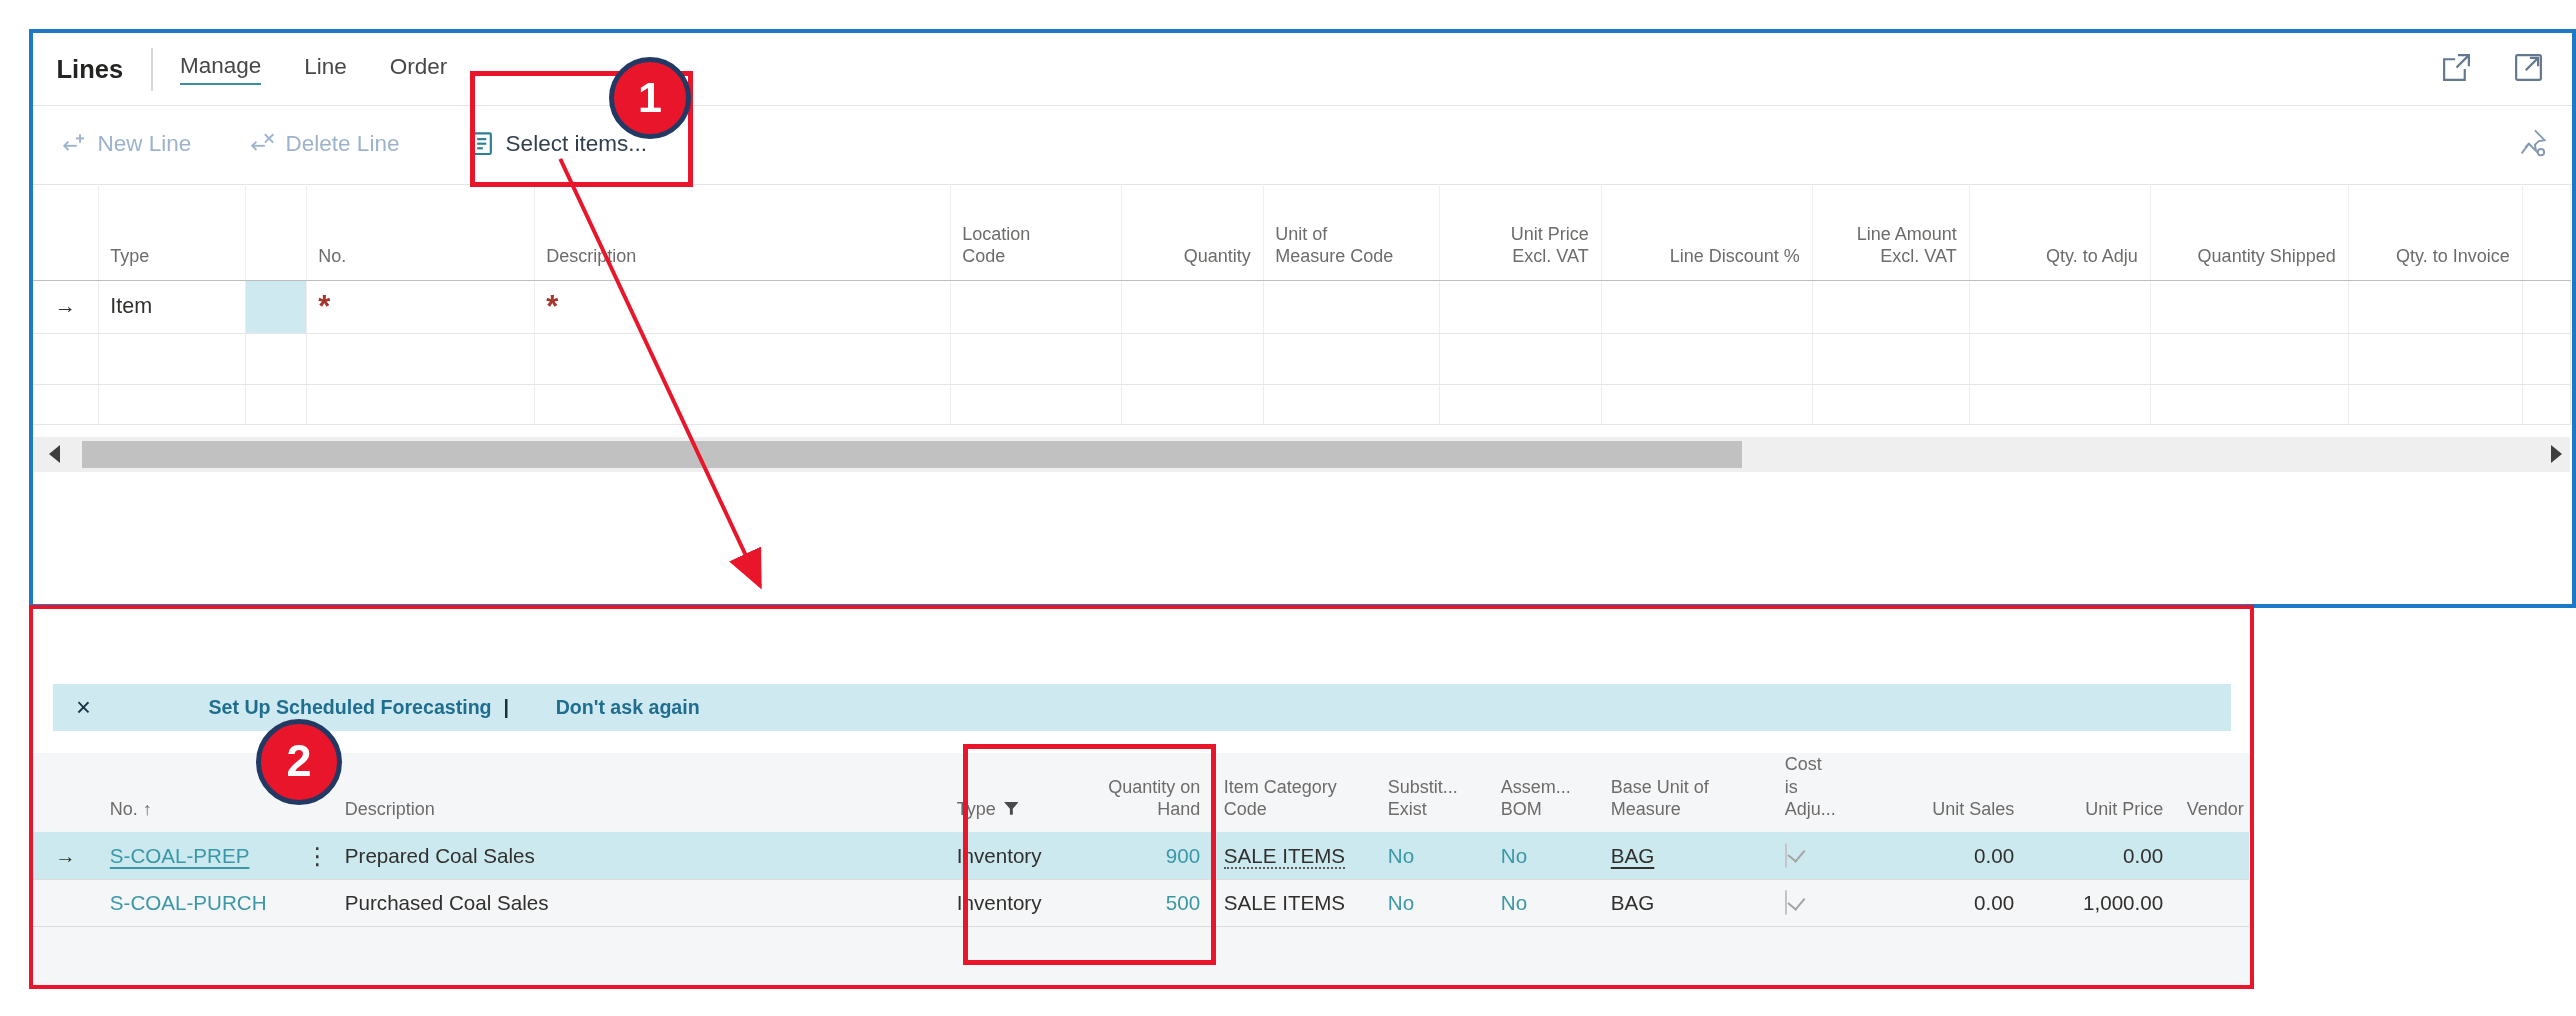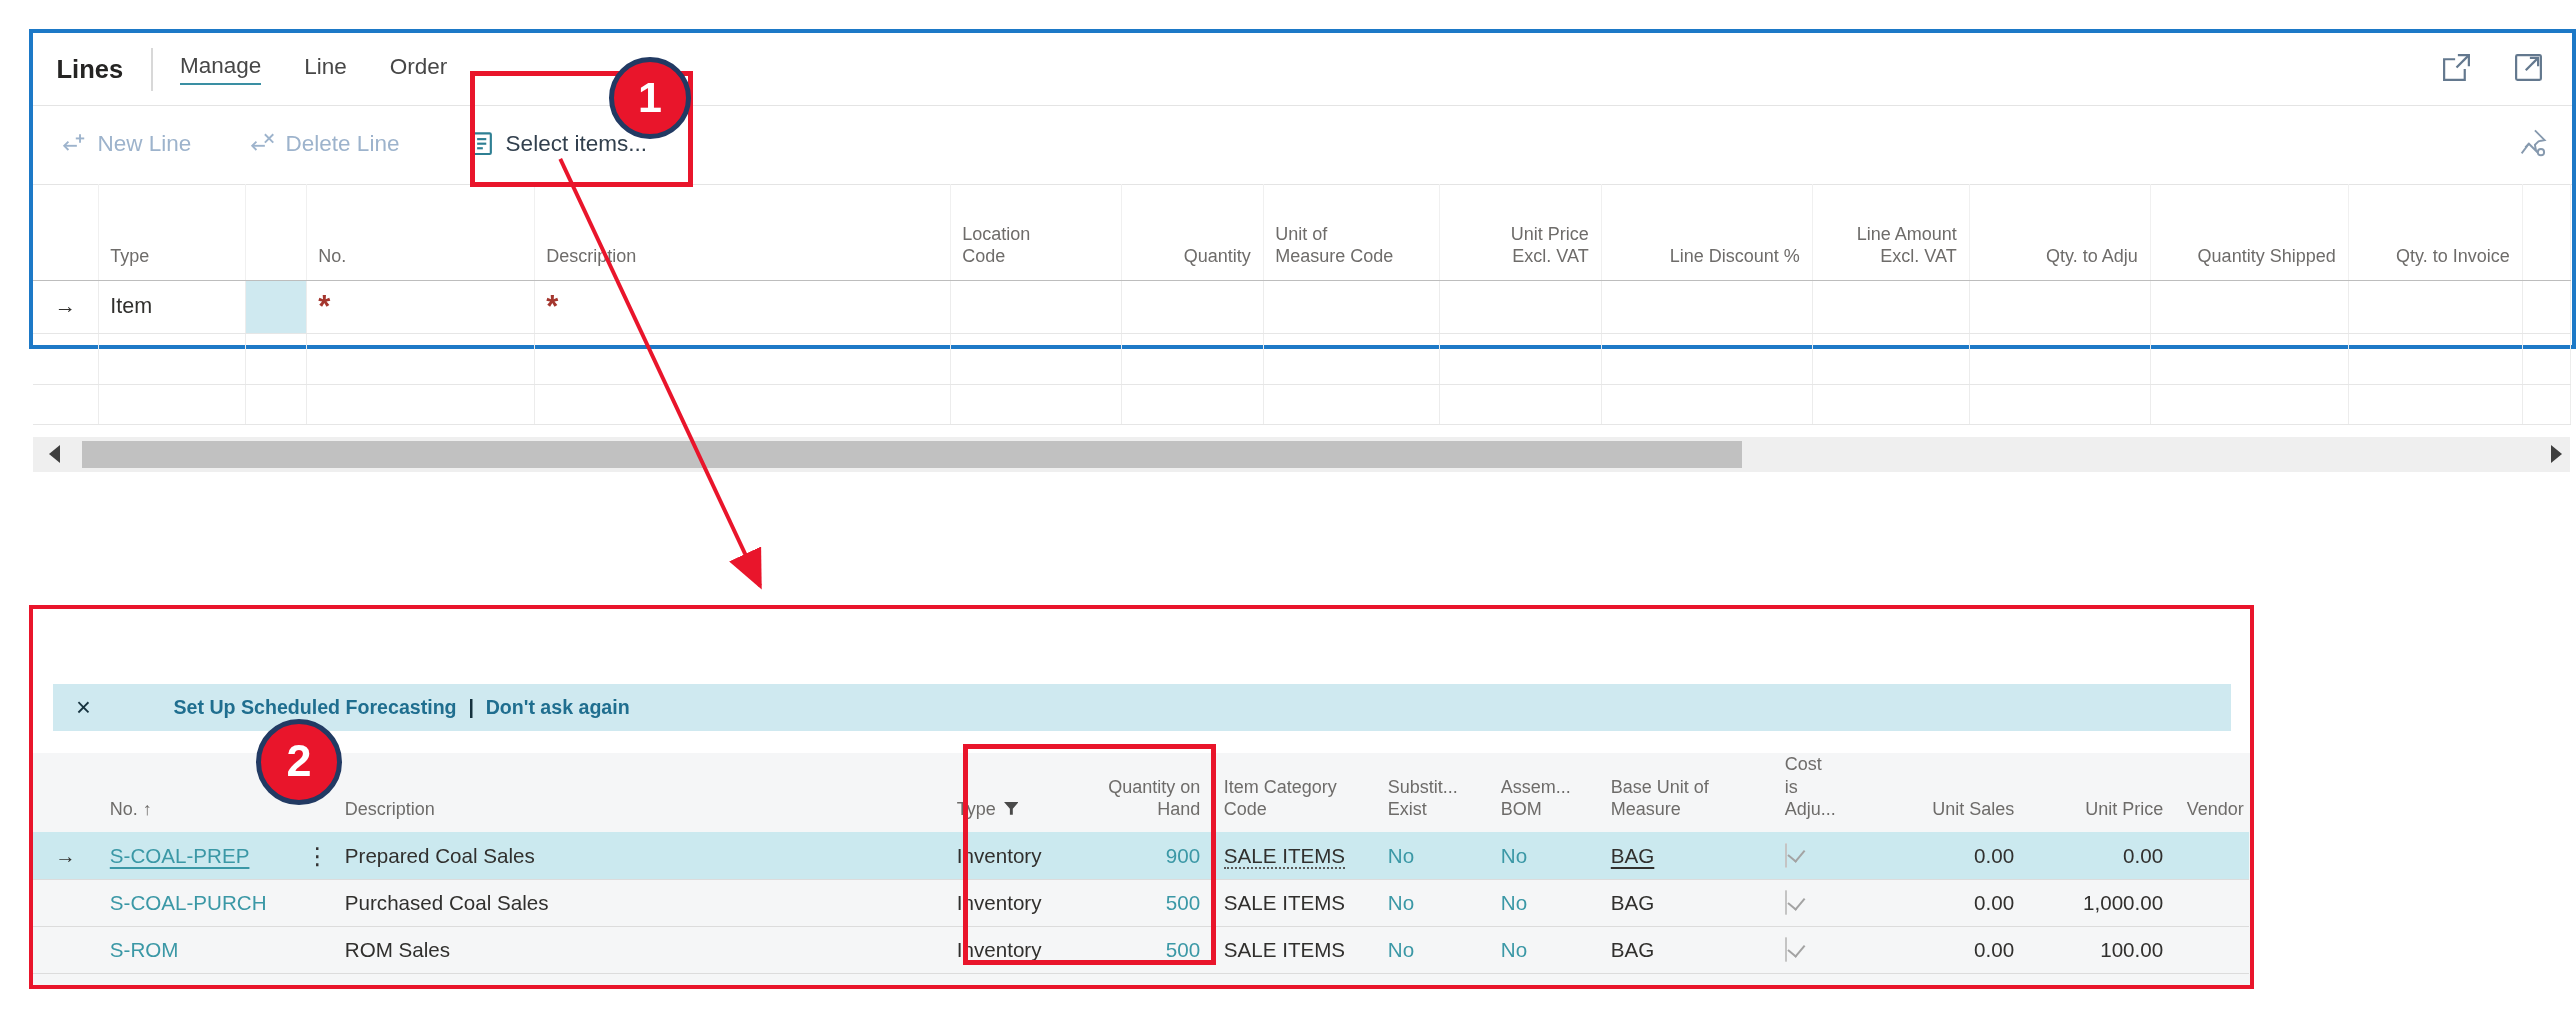--- a/index.html
+++ b/index.html
@@ -1,21 +1,21 @@
 <!DOCTYPE html>
 <html><head>
 <meta charset="utf-8">
 <style>
   * { margin:0; padding:0; box-sizing:border-box; }
   html,body { width:2576px; height:1017px; background:#ffffff; position:relative; overflow:hidden;
               font-family:"Liberation Sans", sans-serif; color:#31302e; }
   .abs { position:absolute; }
 
   
-  .lines-panel { left:29px; top:29px; width:2547px; height:320px; border:4.9px solid #1d79c7; background:#fff; }
+  .lines-panel { left:29px; top:29px; width:2547px; height:579px; border:4.9px solid #1d79c7; background:#fff; }
   .lp-title-row { left:0; top:0; right:0; height:72px; display:flex; align-items:center; padding-left:23.5px; }
   .lp-title { font-size:25.5px; font-weight:700; color:#252423; }
   .vdiv { width:2px; height:43px; background:#d8d8d8; margin:0 27.4px; }
   .menu-item { font-size:22.5px; color:#474747; margin-right:43px; padding-bottom:3.9px; cursor:pointer; }
   .menu-item.active { border-bottom:2.9px solid #3a8fa3; }
   .title-icons { margin-left:auto; display:flex; gap:39px; padding-right:27.4px; color:#63788e; }
   .title-icons svg { width:33px; height:33px; }
   .hline { left:0; right:0; height:0; border-top:1px solid #e4e4e4; }
   .lp-toolbar { left:0; top:72px; right:0; height:78px; display:flex; align-items:center; padding-left:27.4px; }
   .tb-btn { display:flex; align-items:center; gap:9.8px; font-size:22.5px; cursor:pointer; }
@@ -52,21 +52,21 @@
   .ip-title-row { left:0; top:0; right:0; height:73px; display:flex; align-items:center; padding-left:21.5px; }
   .ip-title { font-size:25.5px; font-weight:700; color:#252423; text-decoration:underline; text-underline-offset:5.9px; }
   .search-btn { display:flex; align-items:center; gap:7.8px; color:#3f3f3f; cursor:pointer; }
   .search-btn svg.mag { width:27.4px; height:27.4px; }
   .search-btn svg.chev { width:17.6px; height:11.8px; }
   .dots { font-size:25.5px; color:#3f3f3f; letter-spacing:2.9px; cursor:pointer; }
 
   .notif { left:19.6px; top:75px; width:2178px; height:47px; background:#cfe9f0; display:flex; align-items:center; padding-left:23.5px; font-size:19.6px; color:#16323e; }
   .notif-close { font-size:25.5px; line-height:1; margin-right:21.5px; cursor:pointer; color:#16323e; }
   .notif-links { margin-left:61px; display:flex; gap:11.8px; }
-  .notif-link { color:#1f6e8f; font-weight:700; cursor:pointer; }
+  .notif-link { color:#1f6e8f; font-weight:700; cursor:pointer;margin-left:35px; }
   .notif-pipe { color:#16323e; font-weight:700; }
 
   .items-list { left:0; top:144px; right:0; bottom:0; background:#f5f6f7; }
   .items-grid { width:2216px; }
   .items-grid th { height:74px; border-right:none; border-bottom:none; }
   .items-grid td { border-bottom:1px solid #dcdcdc; font-size:20.6px; color:#31302e; padding:0 11.8px; height:47px; }
   .items-grid tr.selected td { background:#cbe9ef; }
   .lnk { color:#3b98a6; }
   .lnk-u { text-decoration:underline; text-underline-offset:3.9px; }
   .dotted-u { border-bottom:2px dotted #5a5a5a; }
@@ -336,35 +336,20 @@
         <td class="r"><span class="lnk">500</span></td>
         <td>SALE ITEMS</td>
         <td><span class="lnk">No</span></td>
         <td><span class="lnk">No</span></td>
         <td>BAG</td>
         <td><span class="cb"></span></td>
         <td class="r">0.00</td>
         <td class="r">1,000.00</td>
         <td></td>
       </tr>
-      <tr>
-        <td></td>
-        <td><span class="lnk">S-ROM</span></td>
-        <td>ROM Sales</td>
-        <td>Inventory</td>
-        <td class="r"><span class="lnk">500</span></td>
-        <td>SALE ITEMS</td>
-        <td><span class="lnk">No</span></td>
-        <td><span class="lnk">No</span></td>
-        <td>BAG</td>
-        <td><span class="cb"></span></td>
-        <td class="r">0.00</td>
-        <td class="r">100.00</td>
-        <td></td>
-      </tr>
     </tbody>
       </table>
   </div>
 </div>
 
 <svg class="abs arrow-overlay" viewBox="0 0 2630 1038" width="2576" height="1017">
   <defs>
     <marker id="ah" markerWidth="11" markerHeight="9" refX="9" refY="4.5" orient="auto" markerUnits="strokeWidth">
       <path d="M0,0 L10,4.5 L0,9 Z" fill="#e9152b"></path>
     </marker>

